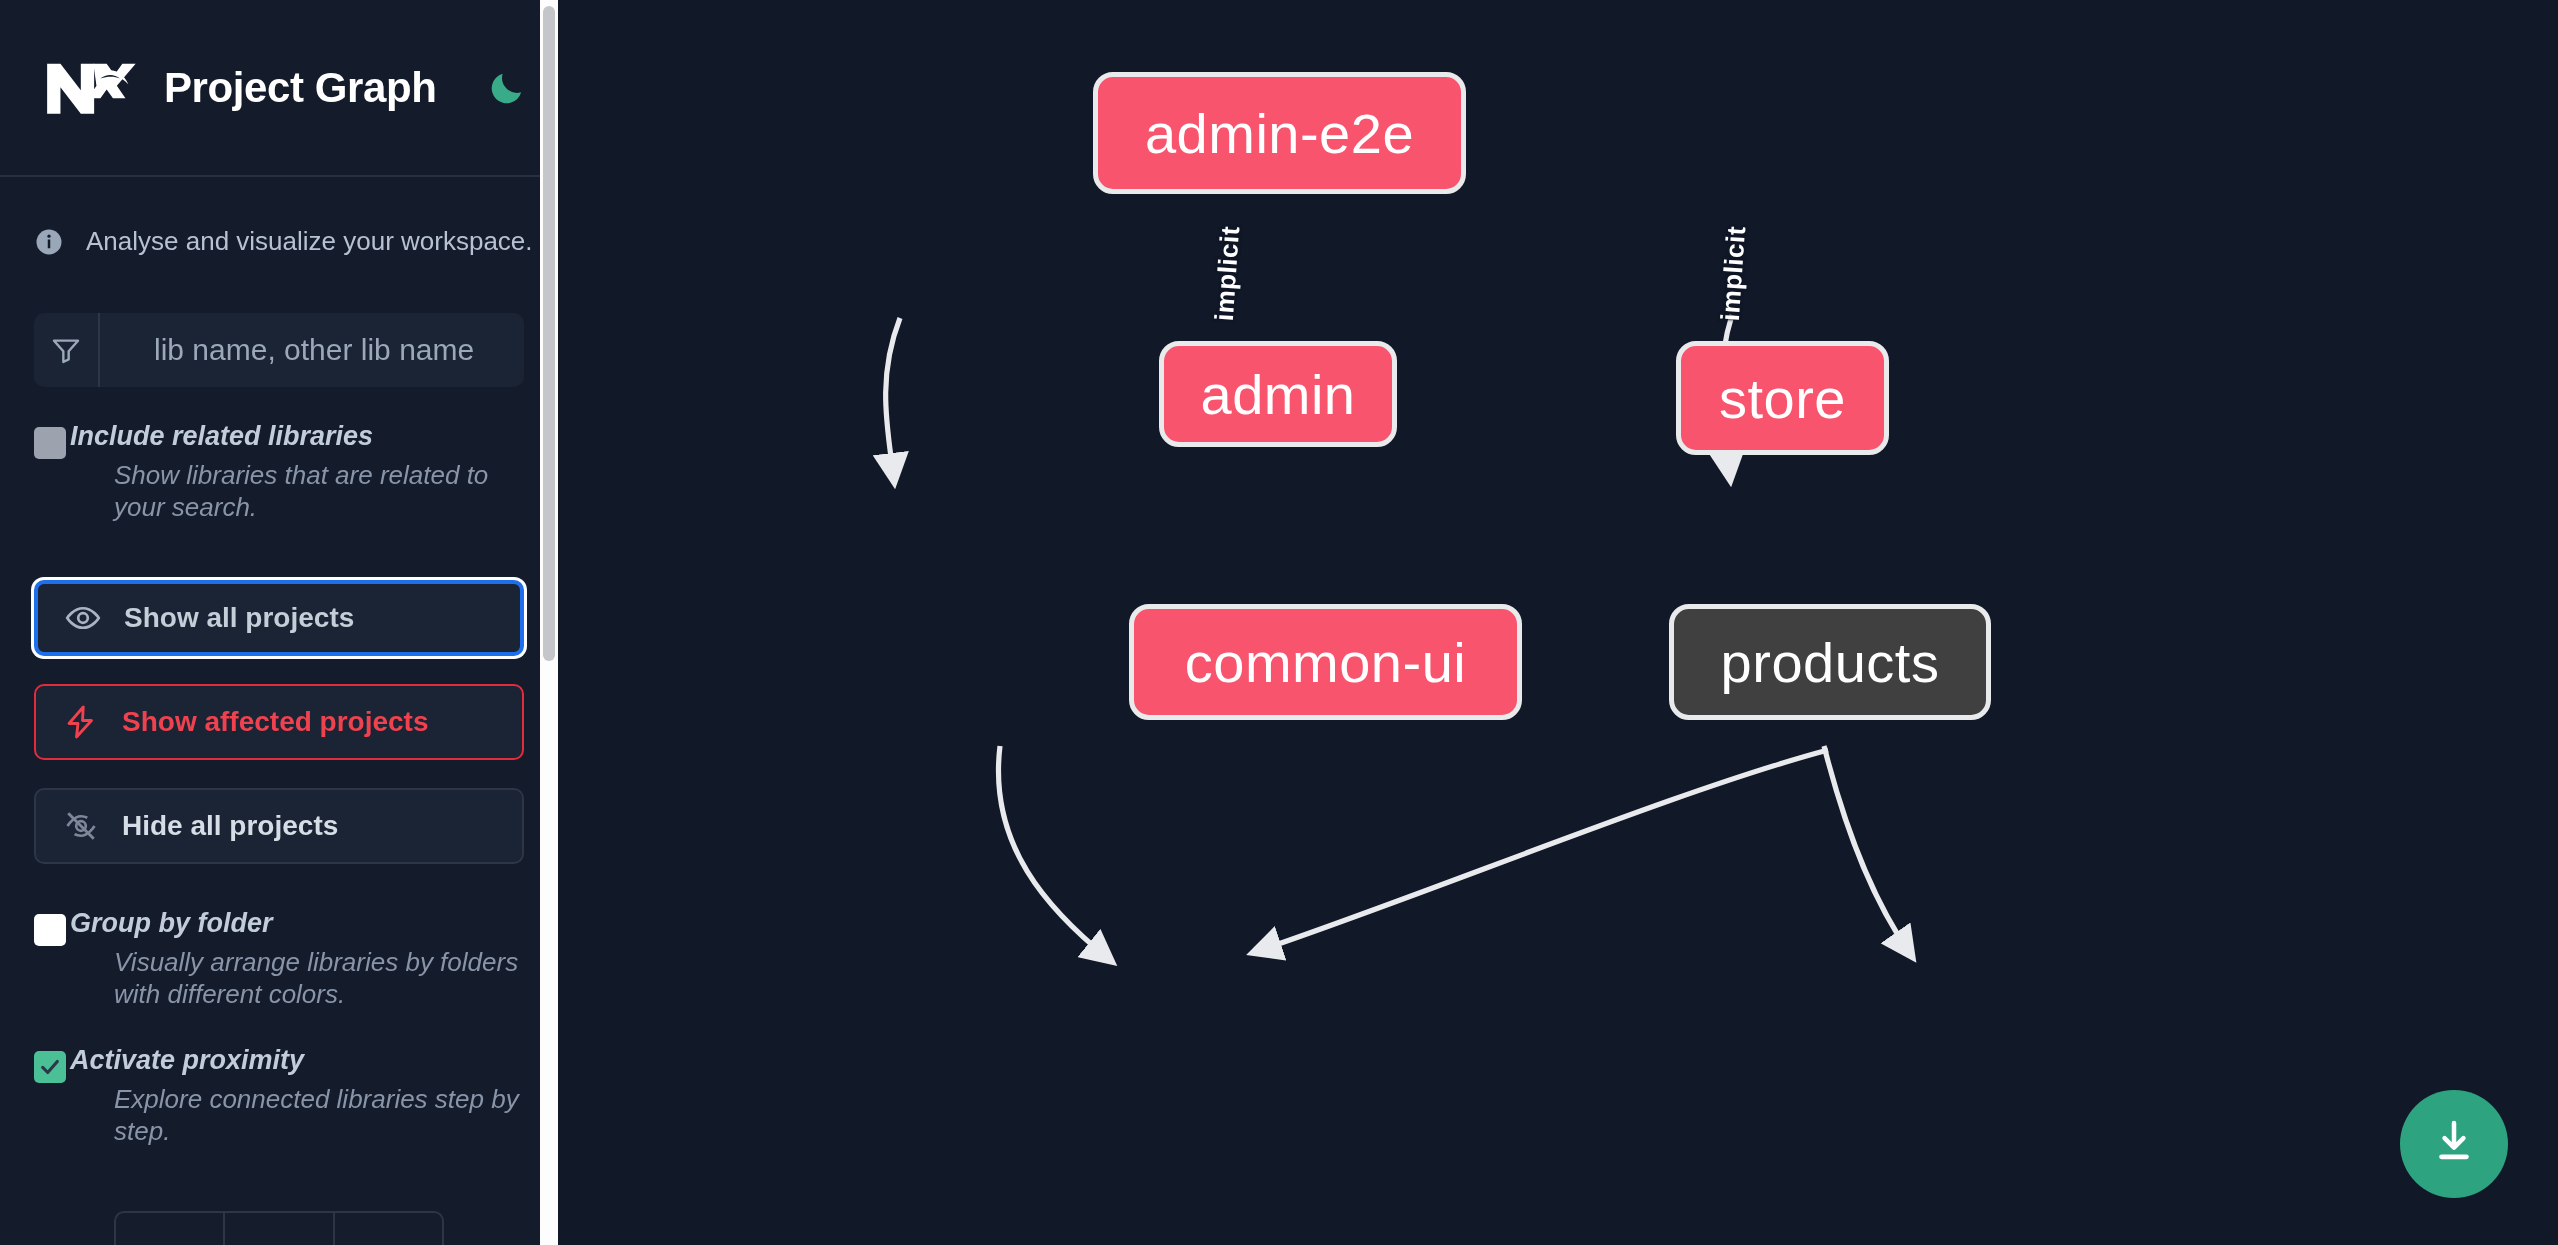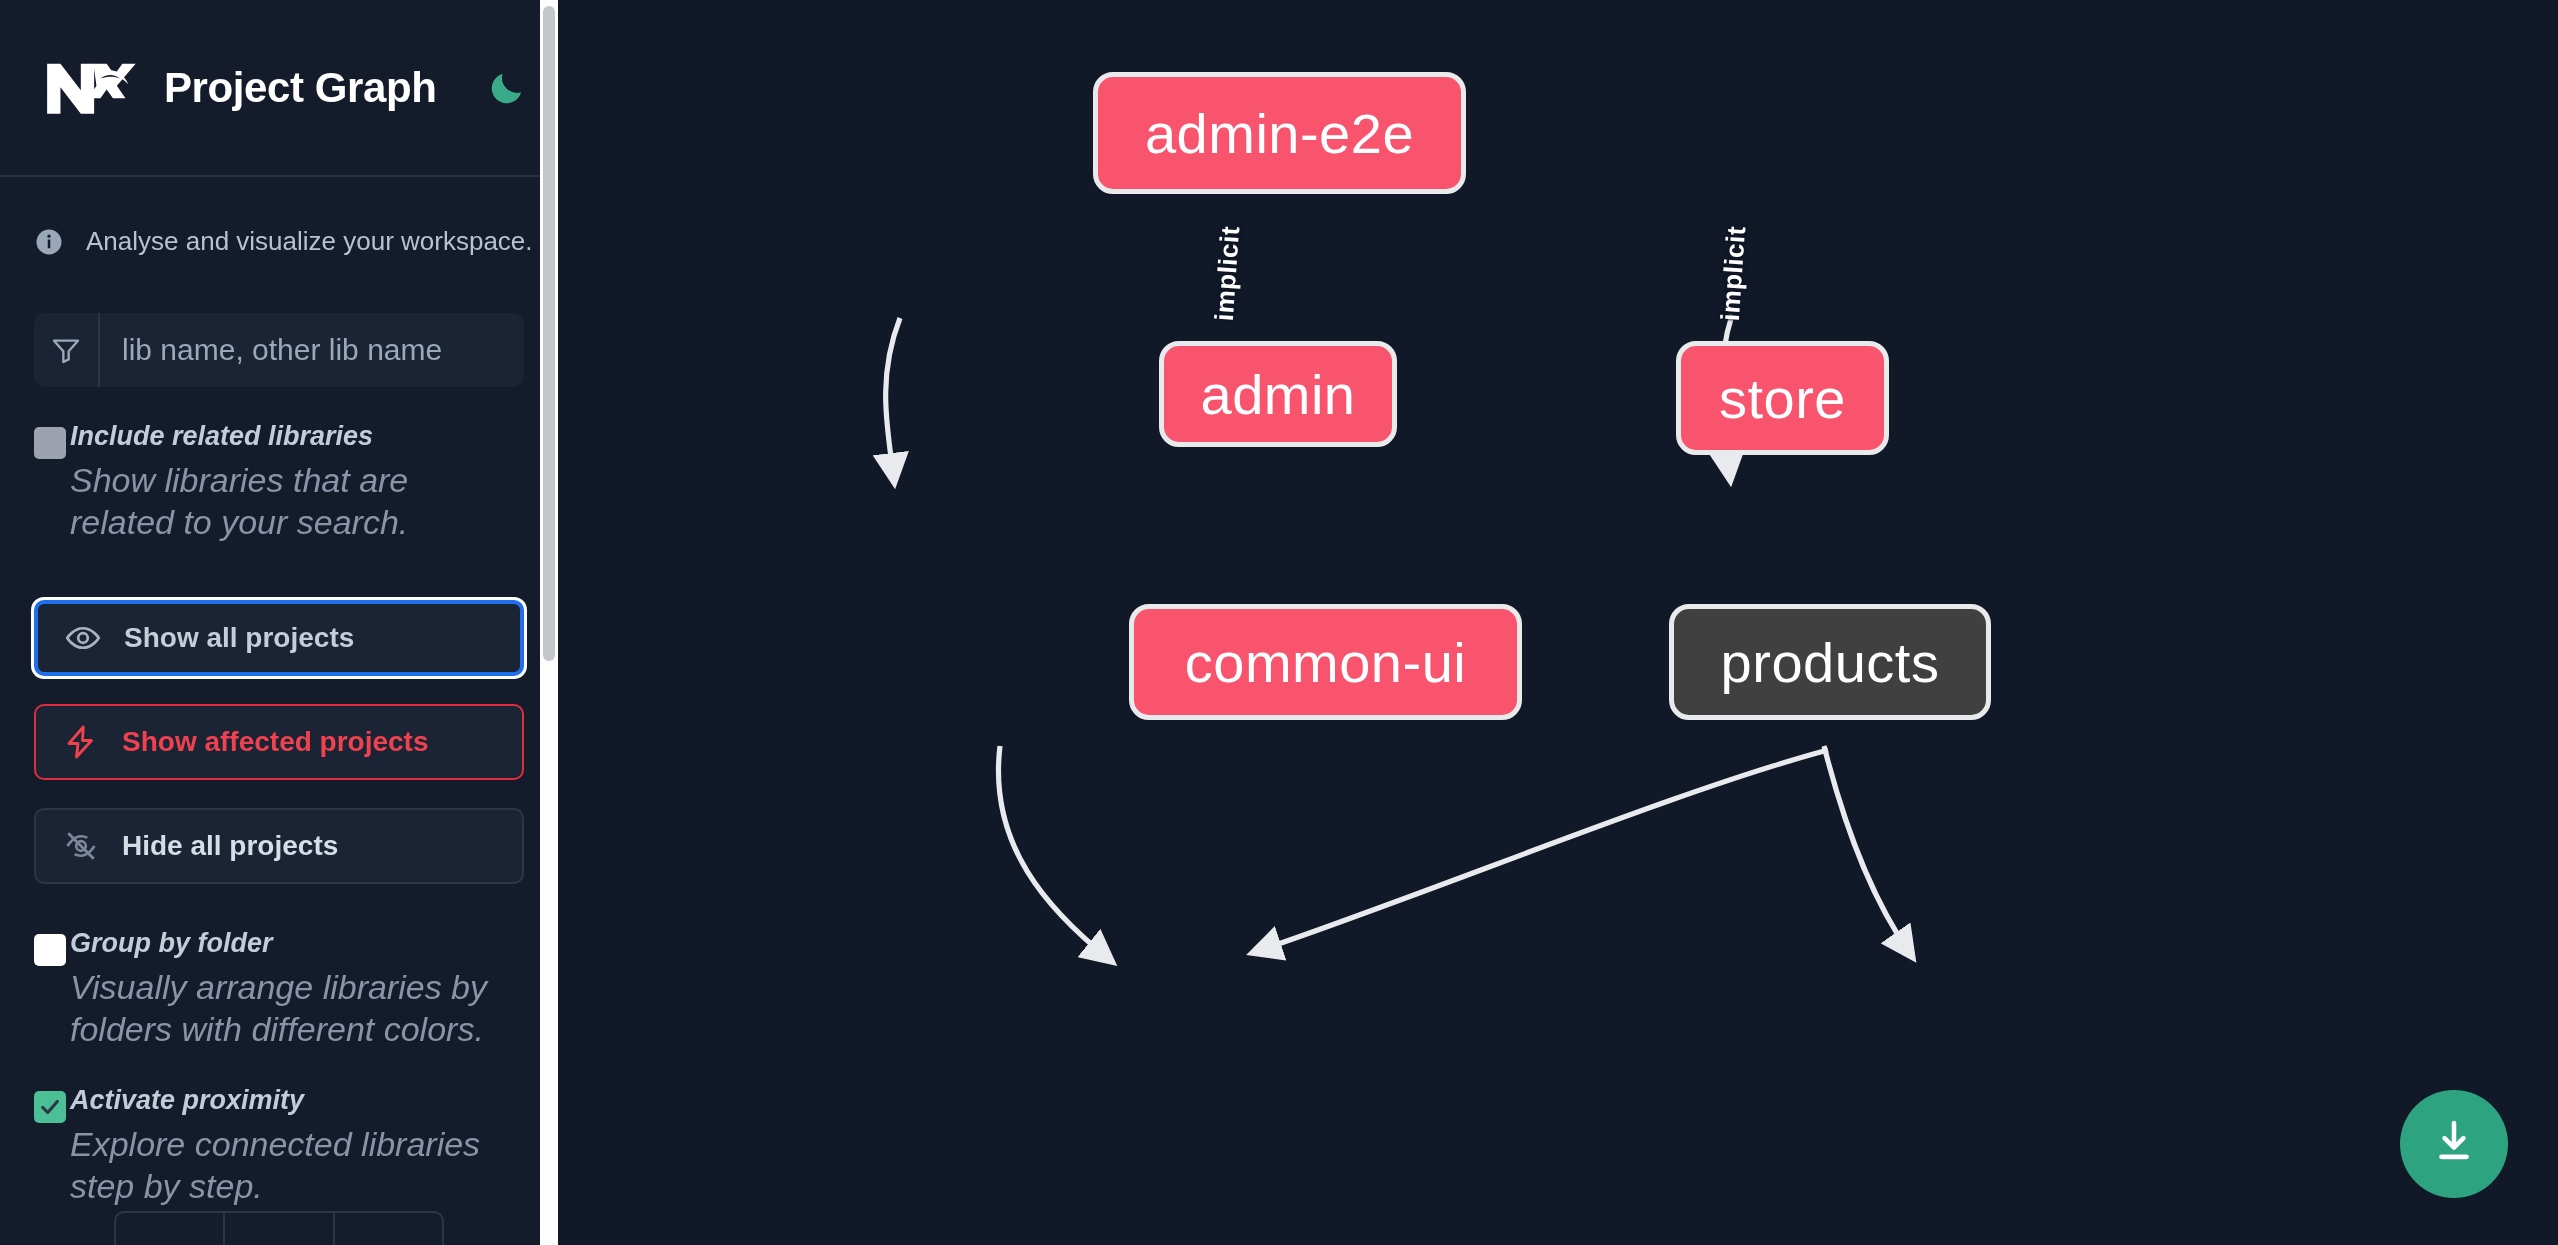--- a/index.html
+++ b/index.html
@@ -77,20 +77,21 @@
 
   
   .search-wrap {
     margin-top: 46px;
     height: 74px;
     background: #1b2434;
     border-radius: 10px;
     display: flex;
     align-items: center;
     overflow: hidden;
+    gap: 32px;
   }
   .search-icon-box {
     width: 66px;
     height: 100%;
     display: flex;
     align-items: center;
     justify-content: center;
     border-right: 2px solid #2b3647;
     flex: 0 0 66px;
   }
@@ -130,24 +131,25 @@
   .cb .tick { width: 22px; height: 22px; }
 
   .check-label {
     color: #c2cdda;
     font-size: 27px;
     font-weight: 700;
     line-height: 1.18;
   }
   .check-desc {
     color: #8895a8;
-    font-size: 34px;
+    font-size: 26px;
     line-height: 1.25;
     margin-top: 6px;
     max-width: 432px;
+    margin-left: 44px;
   }
 
   
   .btn-stack { margin-top: 56px; }
   .btn {
     height: 76px;
     border-radius: 10px;
     display: flex;
     align-items: center;
     gap: 22px;

